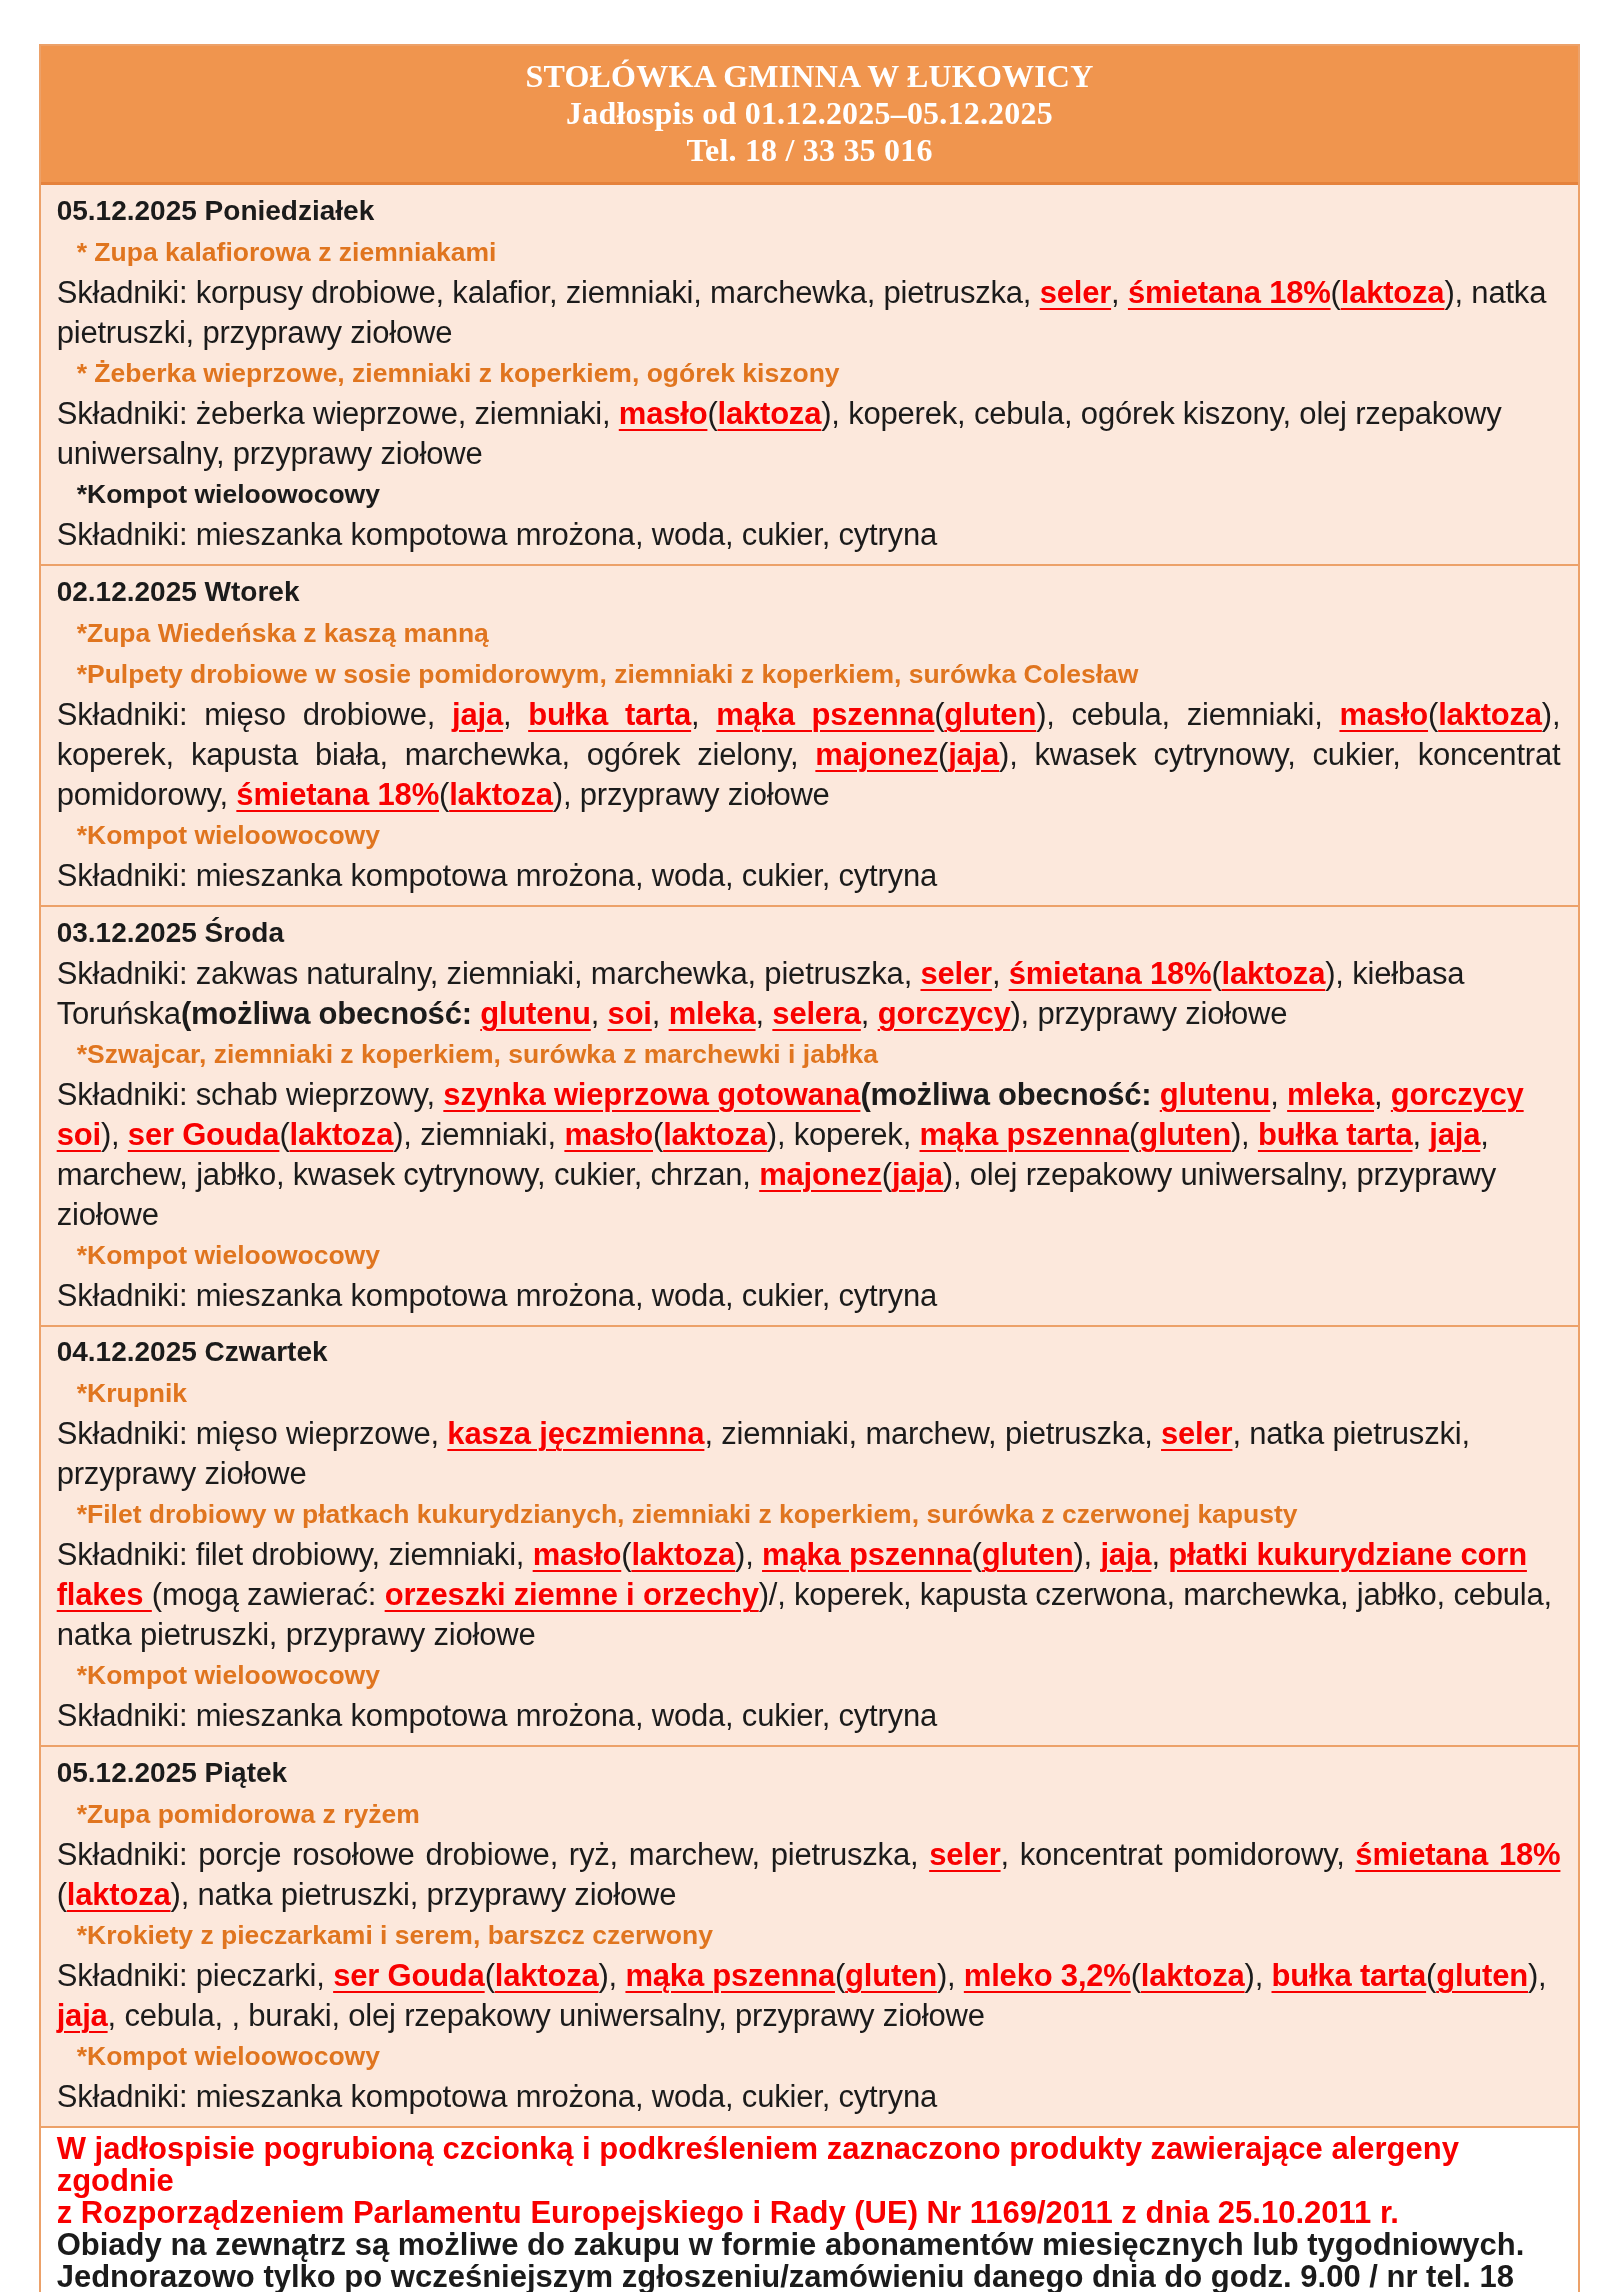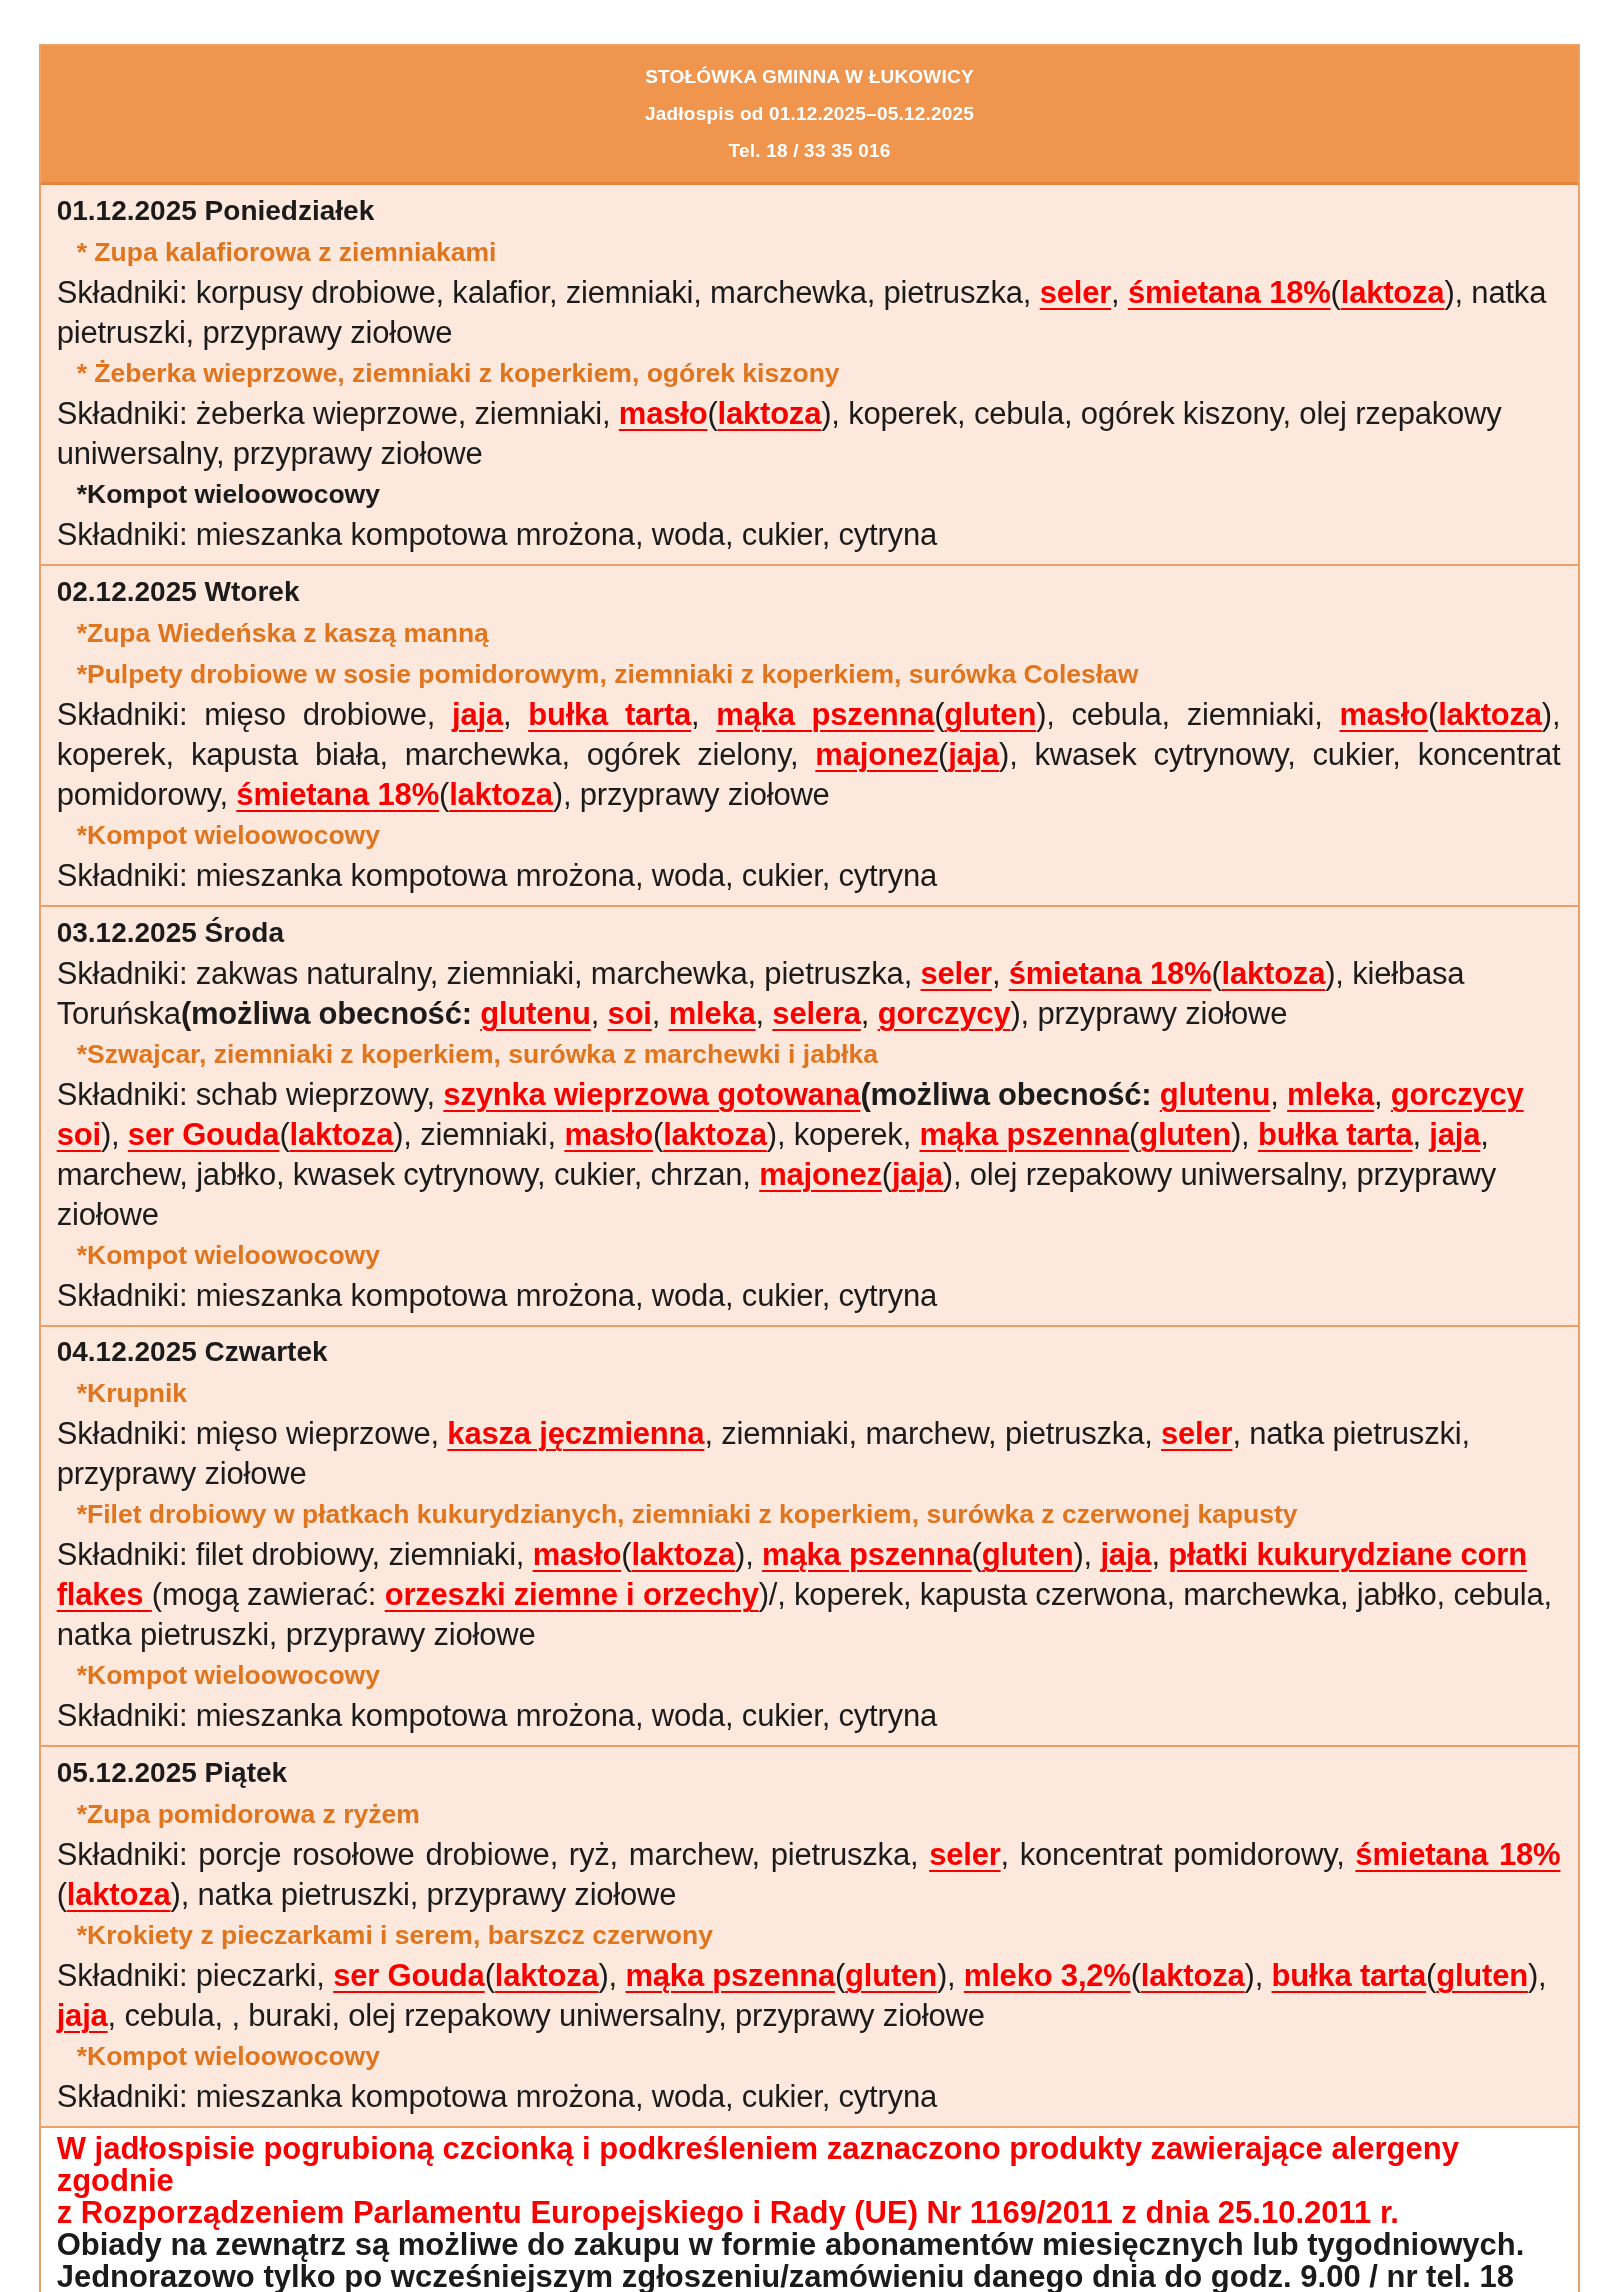--- a/index.html
+++ b/index.html
@@ -30,23 +30,24 @@
   }
   .menu-header{
     background:var(--header_bg);
     border-bottom:3.9px solid var(--header_edge);
     text-align:center;
     color:#ffffff;
     font-weight:bold;
     padding:11.8px 0 13.7px 0;
   }
   .menu-header .hline{
-    font-size:19px;
+    font-size:32px;
     line-height:37px;
     letter-spacing:0.2px;
+    font-family:Liberation Serif, serif;
   }
   .day-section{
     background:var(--section_bg);
     border-top:2.9px solid var(--table_border);
     padding:4.9px 17.6px 8.8px 15.7px;
   }
   .day-section:first-of-type{border-top:none;}
   .date-heading{
     font-size:28px;
     font-weight:bold;
@@ -99,21 +100,21 @@
 <div class="menu-table">
 
   <header class="menu-header">
     <div class="hline">STOŁÓWKA GMINNA W ŁUKOWICY</div>
     <div class="hline">Jadłospis od 01.12.2025–05.12.2025</div>
     <div class="hline">Tel. 18 / 33 35 016</div>
   </header>
 
   <div>
       <section class="day-section">
-        <div class="date-heading">01.12.2025 Poniedziałek</div>
+        <div class="date-heading">05.12.2025 Poniedziałek</div>
         <div class="dish-title title-orange">* Zupa kalafiorowa z ziemniakami</div>
         <p class="ingredients"><span class="seg-n">Składniki: korpusy drobiowe, kalafior, ziemniaki, marchewka, pietruszka, </span><span class="seg-a">seler</span><span class="seg-n">, </span><span class="seg-a">śmietana 18%</span><span class="seg-n">(</span><span class="seg-a">laktoza</span><span class="seg-n">), natka pietruszki, przyprawy ziołowe</span></p>
         <div class="dish-title title-orange">* Żeberka wieprzowe, ziemniaki z koperkiem, ogórek kiszony</div>
         <p class="ingredients"><span class="seg-n">Składniki: żeberka wieprzowe, ziemniaki, </span><span class="seg-a">masło</span><span class="seg-n">(</span><span class="seg-a">laktoza</span><span class="seg-n">), koperek, cebula, ogórek kiszony, olej rzepakowy uniwersalny, przyprawy ziołowe</span></p>
         <div class="dish-title title-black">*Kompot wieloowocowy</div>
         <p class="ingredients"><span class="seg-n">Składniki: mieszanka kompotowa mrożona, woda, cukier, cytryna</span></p>
       </section>
       <section class="day-section">
         <div class="date-heading">02.12.2025 Wtorek</div>
         <div class="dish-title title-orange">*Zupa Wiedeńska z kaszą manną</div>

